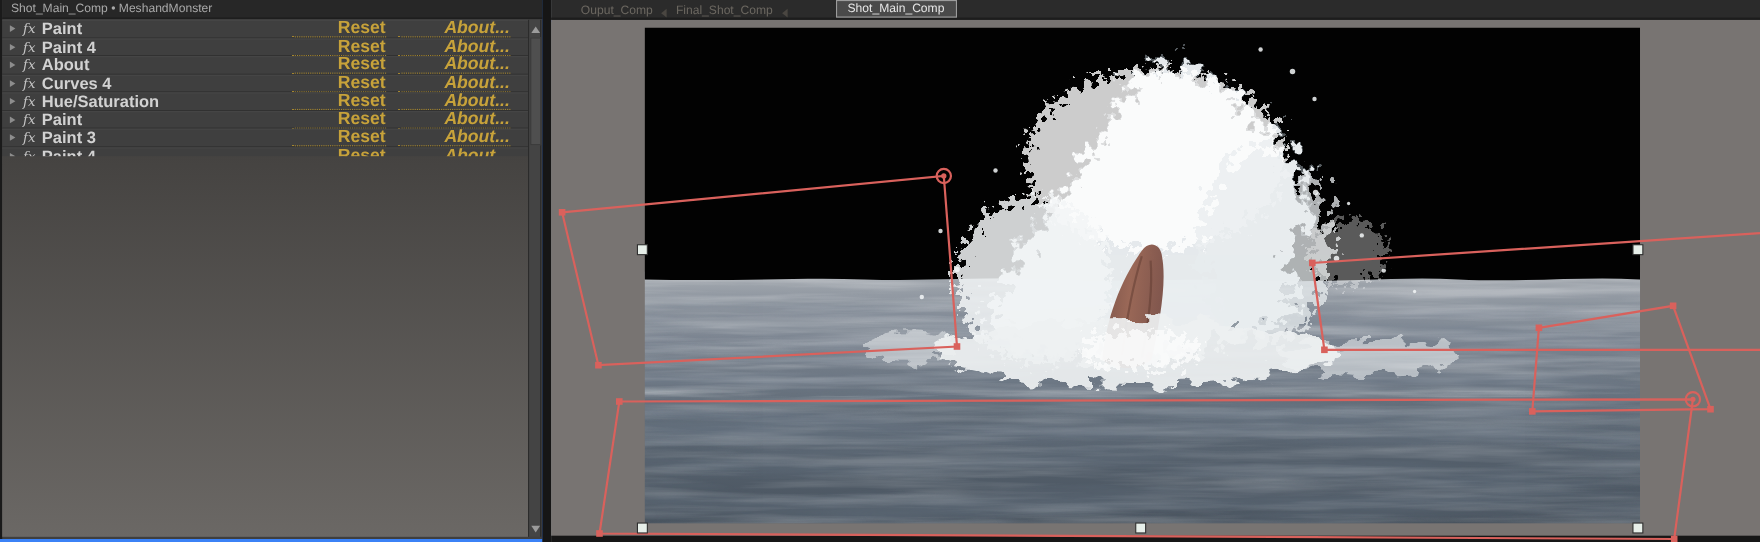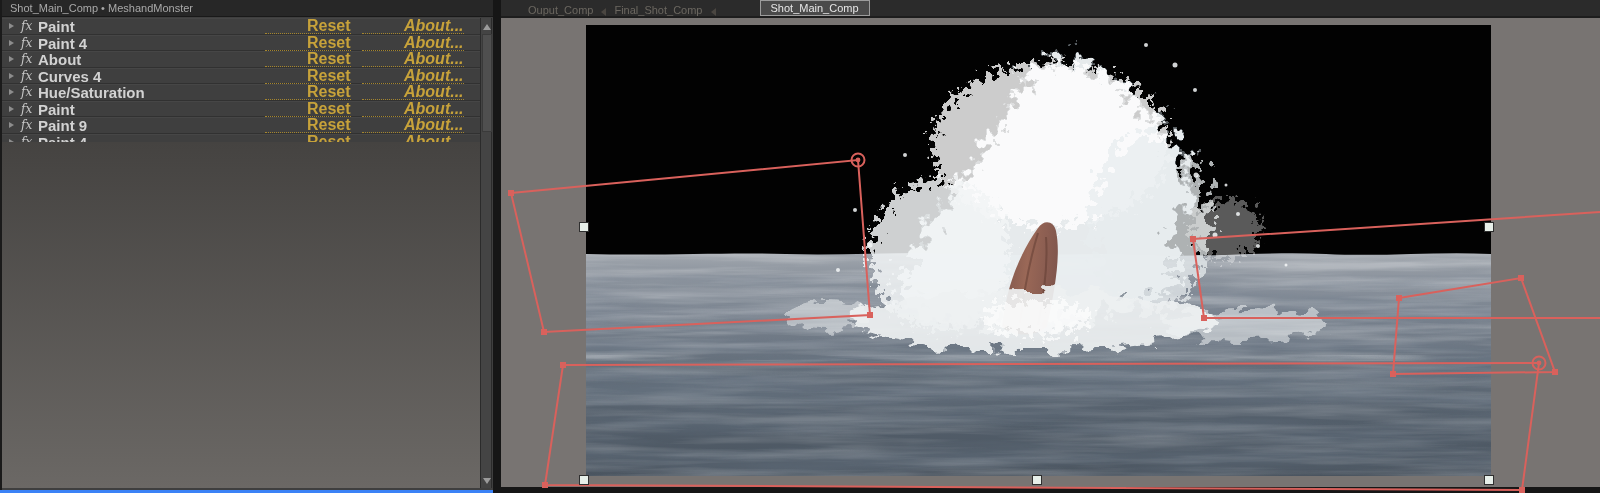--- a/index.html
+++ b/index.html
@@ -87,21 +87,21 @@
       <div class="ec-row">
         <span class="tri"></span>
         <span class="fx">fx</span>
         <span class="fxname">Paint</span>
         <span class="ec-link reset">Reset</span>
         <span class="ec-link about">About...</span>
       </div>
       <div class="ec-row">
         <span class="tri"></span>
         <span class="fx">fx</span>
-        <span class="fxname">Paint 9</span>
+        <span class="fxname">Paint 3</span>
         <span class="ec-link reset">Reset</span>
         <span class="ec-link about">About...</span>
       </div>
       <div class="ec-row">
         <span class="tri"></span>
         <span class="fx">fx</span>
         <span class="fxname">Paint 4</span>
         <span class="ec-link reset">Reset</span>
         <span class="ec-link about">About...</span>
       </div>

